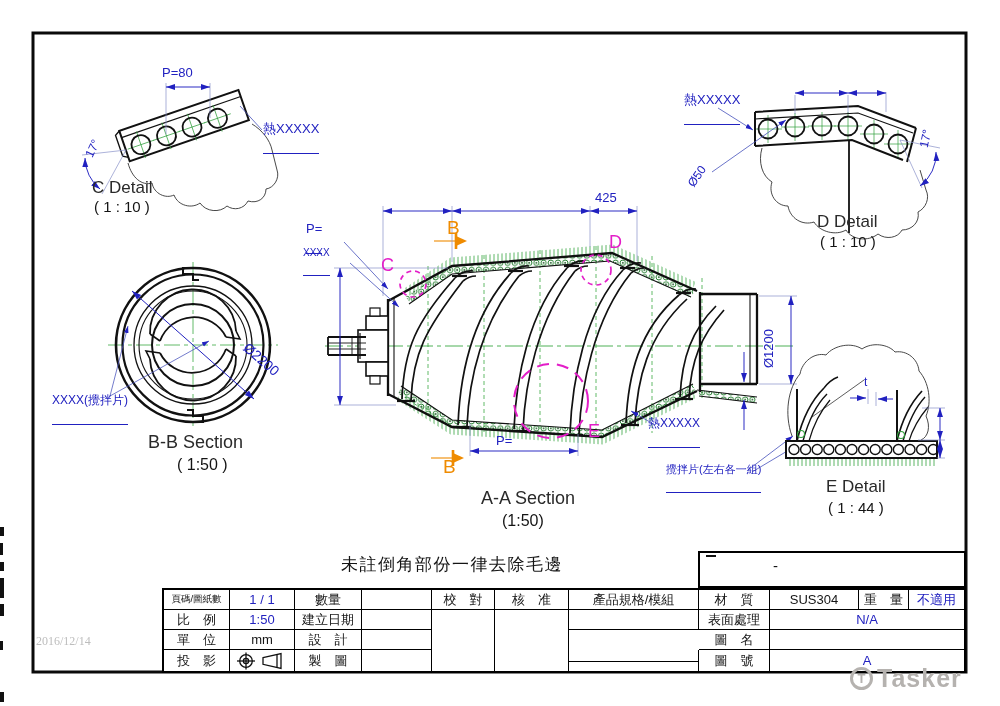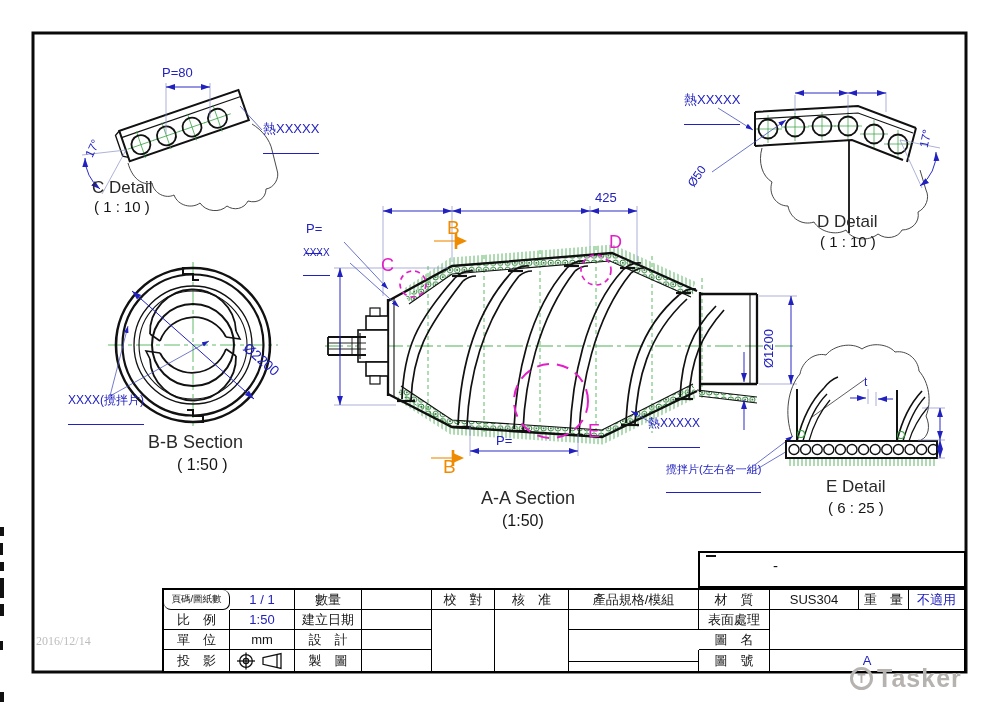--- a/index.html
+++ b/index.html
@@ -374,69 +374,71 @@
   <div class="lbl blue" style="left:84px;top:142px;font-size:12px;transform:rotate(-65deg);">17°</div>
   <div class="lbl blue ul" style="left:263px;top:122px;font-size:13px;">熱XXXXX</div>
 
   <div class="lbl blue ul" style="left:684px;top:93px;font-size:13px;">熱XXXXX</div>
   <div class="lbl blue" style="left:686px;top:170px;font-size:12px;transform:rotate(-55deg);">Ø50</div>
   <div class="lbl blue" style="left:917px;top:132px;font-size:12px;transform:rotate(-78deg);">17°</div>
   <div class="lbl title" style="left:817px;top:213px;">D Detail</div>
   <div class="lbl" style="left:820px;top:234px;font-size:15px;">( 1 : 10 )</div>
 
   <div class="lbl blue" style="left:240px;top:352px;font-size:14px;transform:rotate(41deg);">Ø2200</div>
-  <div class="lbl blue ul" style="left:68px;top:394px;font-size:12px;">XXXX(攪拌片)</div>
+  <div class="lbl blue ul" style="left:52px;top:394px;font-size:12px;">XXXX(攪拌片)</div>
   <div class="lbl" style="left:148px;top:433px;font-size:18px;color:#2a2a2a;">B-B Section</div>
   <div class="lbl" style="left:162px;top:456px;font-size:16px;margin-left:15px;">( 1:50 )</div>
 
   <div class="lbl org" style="left:447px;top:218px;font-size:19px;">B</div>
   <div class="lbl org" style="left:443px;top:457px;font-size:19px;">B</div>
   <div class="lbl mag" style="left:381px;top:256px;font-size:18px;">C</div>
   <div class="lbl mag" style="left:609px;top:233px;font-size:18px;">D</div>
   <div class="lbl mag" style="left:588px;top:422px;font-size:18px;">E</div>
   <div class="lbl blue" style="left:595px;top:191px;font-size:13px;">425</div>
   <div class="lbl blue ul" style="left:306px;top:222px;font-size:13px;">P=</div>
   <div class="lbl blue ul" style="left:303px;top:247px;font-size:10px;">XXXX</div>
   <div class="lbl blue" style="left:496px;top:434px;font-size:13px;">P=</div>
   <div class="lbl blue vtext" style="left:762px;top:316px;font-size:13px;height:52px;">Ø1200</div>
   <div class="lbl blue ul" style="left:648px;top:417px;font-size:12px;">熱XXXXX</div>
   <div class="lbl blue ul" style="left:666px;top:463px;font-size:11px;">攪拌片(左右各一組)</div>
   <div class="lbl" style="left:481px;top:489px;font-size:18px;color:#2a2a2a;">A-A Section</div>
   <div class="lbl" style="left:502px;top:512px;font-size:16px;">(1:50)</div>
 
   <div class="lbl blue" style="left:864px;top:376px;font-size:12px;">t</div>
   <div class="lbl title" style="left:826px;top:478px;text-align:right;">E Detail</div>
-  <div class="lbl" style="left:828px;top:500px;font-size:15px;">( 6 : 25 )</div>
-
+  <div class="lbl" style="left:828px;top:500px;font-size:15px;">( 1 : 44 )</div>
+
+  <div class="lbl" style="left:341px;top:556px;font-size:17px;letter-spacing:1.5px;">未註倒角部份一律去除毛邊</div>
 
   <div class="pbox"></div>
   <div class="ptick"></div>
   <div class="lbl" style="left:773px;top:558px;font-size:15px;">-</div>
 
   <div class="tblock">
-    <div class="tc small" style="grid-area:1/1;border-radius:7px;">頁碼/圖紙數</div>
+    <div class="tc small" style="grid-area:1/1;">頁碼/圖紙數</div>
     <div class="tc blue" style="grid-area:1/2;">1 / 1</div>
     <div class="tc" style="grid-area:1/3;">數量</div>
     <div class="tc" style="grid-area:1/4;"></div>
     <div class="tc" style="grid-area:1/5;">校　對</div>
     <div class="tc" style="grid-area:1/6;">核　准</div>
     <div class="tc" style="grid-area:1/7;">產品規格/模組</div>
     <div class="tc" style="grid-area:1/8;">材　質</div>
     <div class="tc" style="grid-area:1/9;">SUS304</div>
     <div class="tc" style="grid-area:1/10;">重　量</div>
     <div class="tc blue nbr" style="grid-area:1/11;">不適用</div>
 
     <div class="tc" style="grid-area:2/1;">比　例</div>
     <div class="tc blue" style="grid-area:2/2;">1:50</div>
     <div class="tc" style="grid-area:2/3;text-align:right;">建立日期</div>
     <div class="tc" style="grid-area:2/4;"></div>
     <div class="tc nbb" style="grid-area:2/5/5/6;"></div>
     <div class="tc nbb" style="grid-area:2/6/5/7;"></div>
     <div class="tc" style="grid-area:2/7;"></div>
     <div class="tc" style="grid-area:2/8;">表面處理</div>
+    <div class="tc blue nbr" style="grid-area:2/9/3/12;">N/A</div>
 
     <div class="tc" style="grid-area:3/1;">單　位</div>
     <div class="tc" style="grid-area:3/2;">mm</div>
     <div class="tc" style="grid-area:3/3;">設　計</div>
     <div class="tc" style="grid-area:3/4;"></div>
     <div class="tc" style="grid-area:3/7;margin-top:31px;">生 產 料 號</div>
     <div class="tc" style="grid-area:3/8;font-family:Liberation Mono, monospace;">圖　名</div>
     <div class="tc nbr" style="grid-area:3/9/4/12;"></div>
 
     <div class="tc nbb" style="grid-area:4/1;">投　影</div>

